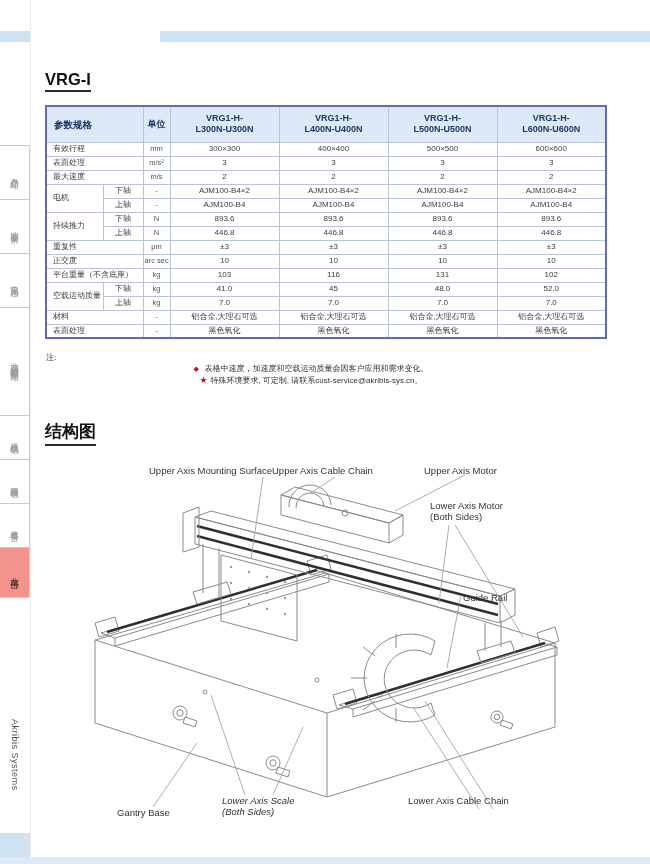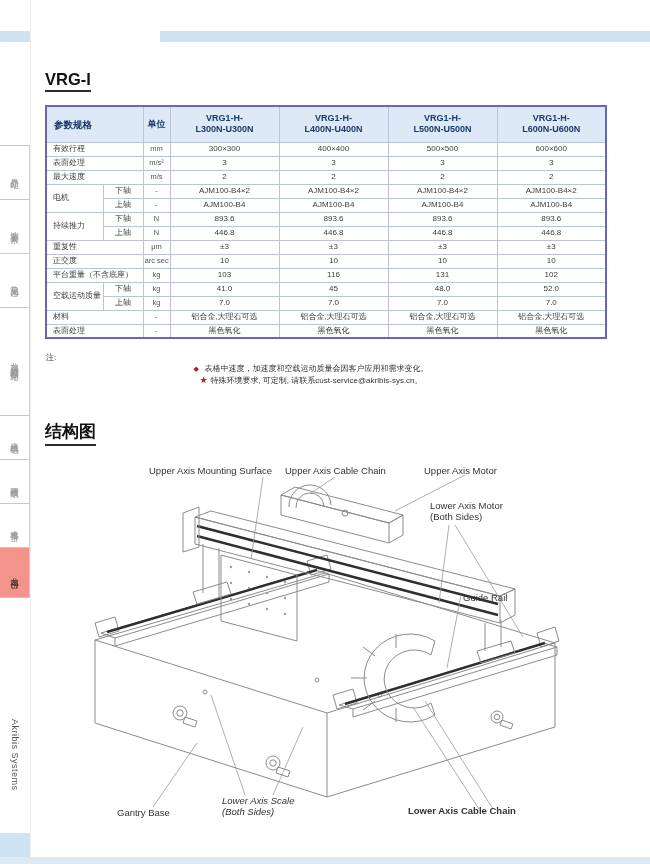--- a/index.html
+++ b/index.html
@@ -43,23 +43,23 @@
   .notes{position:absolute;left:46px;top:353px;width:530px;font-size:8px;color:#333;}
   .notes .t{line-height:10px;}
   .note-item{display:flex;align-items:flex-start;line-height:11.5px;justify-content:center;}
   .marker{color:#c01818;width:11px;font-size:7px;flex:none;text-align:left;}
   .marker.m-star{font-size:9px;}
 
   
   .diagram{position:absolute;left:45px;top:455px;width:561px;height:400px;}
   .diagram svg{position:absolute;left:0;top:0;}
   .dlabel{position:absolute;font-size:9.5px;color:#333;line-height:11px;white-space:nowrap;}
-  #dl0{left:75px;top:10px;margin-left:29px;}   #dl1{left:227px;top:10px;margin-left:13px;}  #dl2{left:379px;top:10px;}
+  #dl0{left:75px;top:10px;margin-left:29px;}   #dl1{left:227px;top:10px;}  #dl2{left:379px;top:10px;}
   #dl3{left:385px;top:45px;}  #dl4{left:418px;top:137px;} #dl5{left:72px;top:352px;}
-  #dl6{left:177px;top:340px;font-style:italic;} #dl7{left:363px;top:350px;font-weight:bold;}
+  #dl6{left:177px;top:340px;font-style:italic;} #dl7{left:363px;top:340px;}
 </style>
 </head>
 <body>
 
 <div class="page">
 
   <div class="topbar-left"></div>
   <div class="topbar-right"></div>
 
   <div class="sidebar">

